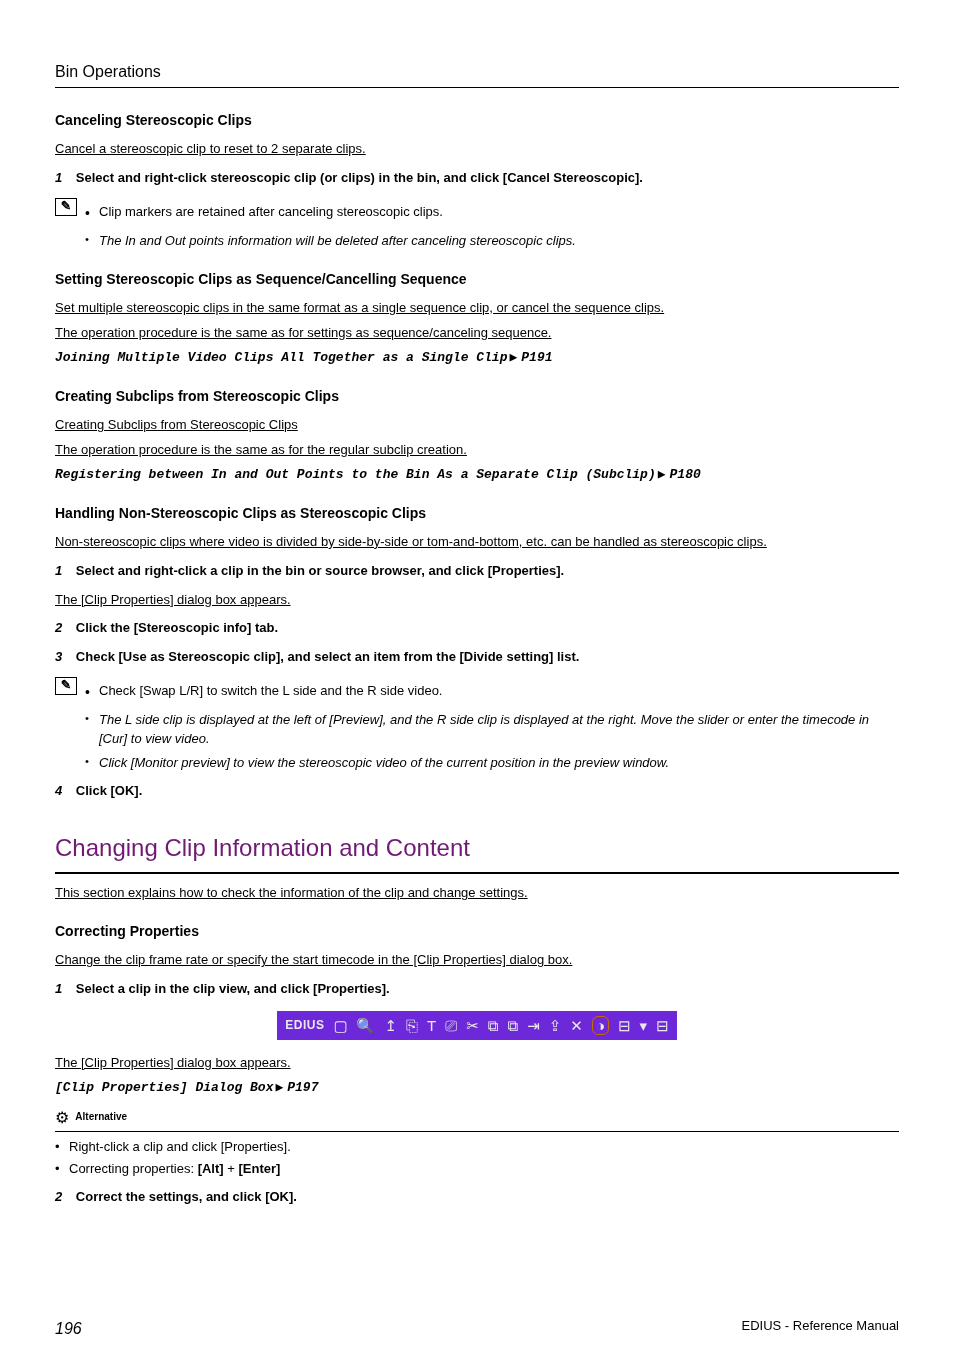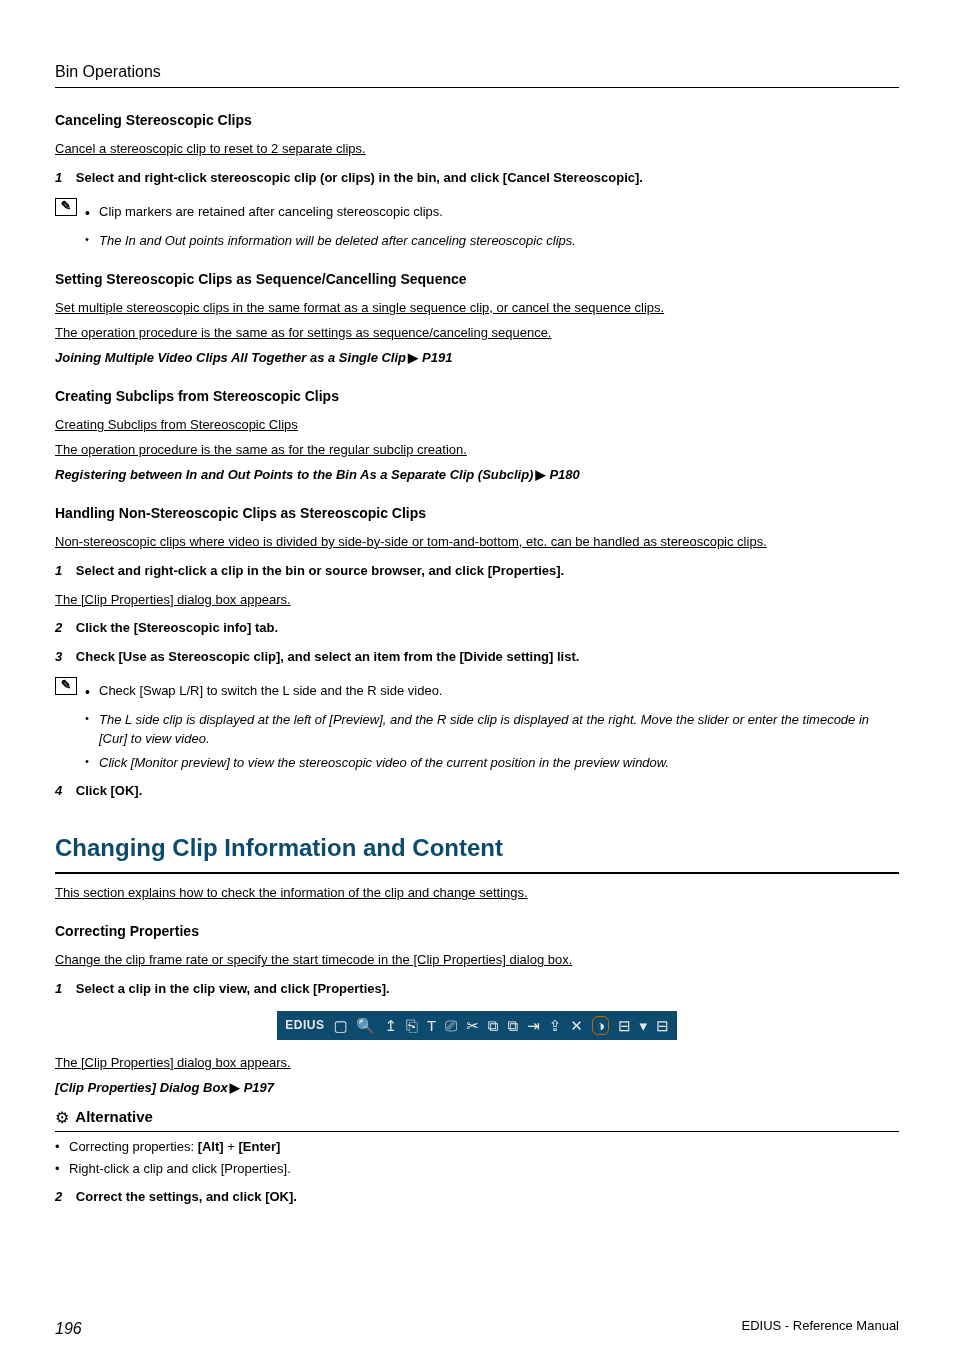--- a/index.html
+++ b/index.html
@@ -39,56 +39,56 @@
     margin-right: 8px;
     flex-shrink: 0;
     font-weight: bold;
   }
   .ul-plain { list-style: none; padding: 0; margin: 0; }
   .ul-plain > li { position: relative; padding-left: 14px; margin: 5px 0; }
   .ul-plain > li::before { content: "•"; position: absolute; left: 0; font-size: 14px; }
   .ul-sub { list-style: none; padding: 0; margin: 0 0 0 30px; }
   .ul-sub > li { position: relative; padding-left: 14px; margin: 5px 0; font-style: italic; }
   .ul-sub > li::before { content: "•"; position: absolute; left: 0; font-size: 11px; }
-  .xref { font-style: italic; font-weight: bold; display: flex; align-items: center; margin: 4px 0; }
+  .xref { font-style: italic; font-weight: bold; display: flex; align-items: center; margin: 4px 0; font-family: Liberation Mono, monospace; }
   .xref .tri { margin: 0 4px 0 2px; font-style: normal; }
   .h1 {
     font-size: 24px;
-    font-weight: bold;
-    color: #0c4a6e;
+    font-weight: normal;
+    color: #701a75;
     border-bottom: 2px solid #000;
     padding-bottom: 6px;
     margin: 30px 0 10px 0;
   }
   .toolbar-wrap { text-align: center; margin: 12px 0 14px 0; }
   .toolbar {
     display: inline-flex;
     align-items: center;
-    background: #0c4a6e;
+    background: #6d28d9;
     color: #e8e8e8;
     padding: 5px 8px;
     gap: 9px;
   }
   .tb-item { font-size: 15px; line-height: 1; }
   .tb-label { font-weight: bold; font-size: 12px; letter-spacing: 0.5px; }
   .tb-circled {
     border: 1.5px solid #c46a00;
     border-radius: 6px;
     padding: 1px 3px;
     color: #e8e8e8;
   }
   .alt-heading-row {
     display: flex;
     align-items: center;
     border-bottom: 1px solid #000;
     padding-bottom: 2px;
     margin: 8px 0 6px 0;
   }
   .alt-icon { font-size: 16px; margin-right: 6px; }
-  .alt-label { font-weight: bold; font-size: 15px; }
+  .alt-label { font-weight: bold; font-size: 10px; }
   .ul-dash { list-style: none; padding: 0; margin: 4px 0; }
   .ul-dash > li { position: relative; padding-left: 14px; margin: 3px 0; }
   .ul-dash > li::before { content: "•"; position: absolute; left: 0; }
   .kbd { font-weight: bold; }
   .footer {
     display: flex;
     justify-content: space-between;
     margin-top: 110px;
     font-size: 13px;
   }
@@ -200,24 +200,24 @@
   <span>[Clip Properties] Dialog Box</span>
   <span class="tri">▶</span>
   <span>P197</span>
 </div>
 
 <div class="alt-heading-row">
   <span class="alt-icon">⚙</span>
   <span class="alt-label">Alternative</span>
 </div>
 <ul class="ul-dash">
+  <li>Right-click a clip and click [Properties].</li>
   <li>
     <span>Correcting properties: </span><span class="kbd">[Alt]</span><span> + </span><span class="kbd">[Enter]</span>
   </li>
-  <li>Right-click a clip and click [Properties].</li>
 </ul>
 
 <p class="step">
   <span class="step-num">2</span>
   <span class="step-text">Correct the settings, and click [OK].</span>
 </p>
 
 <div class="footer">
   <span class="page-num">196</span>
   <span>EDIUS - Reference Manual</span>

